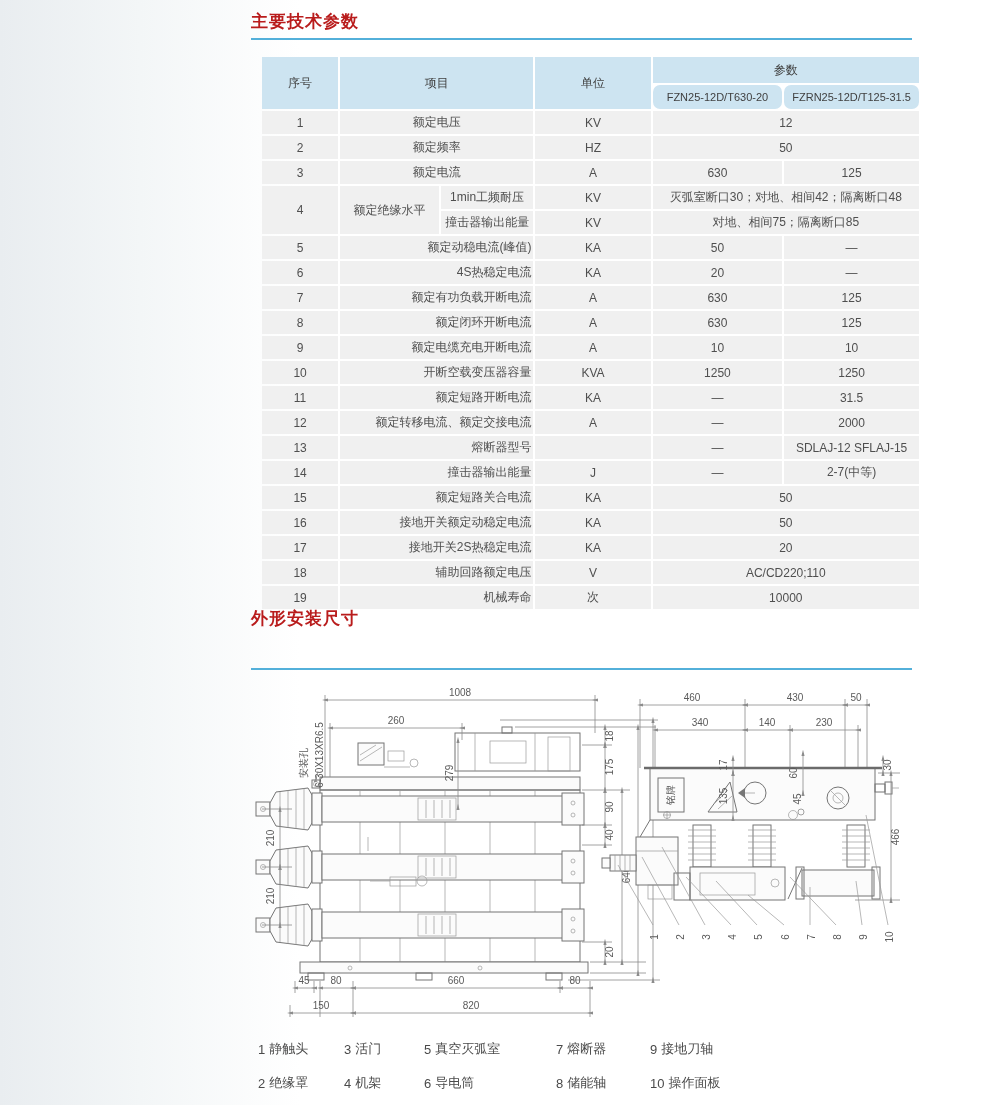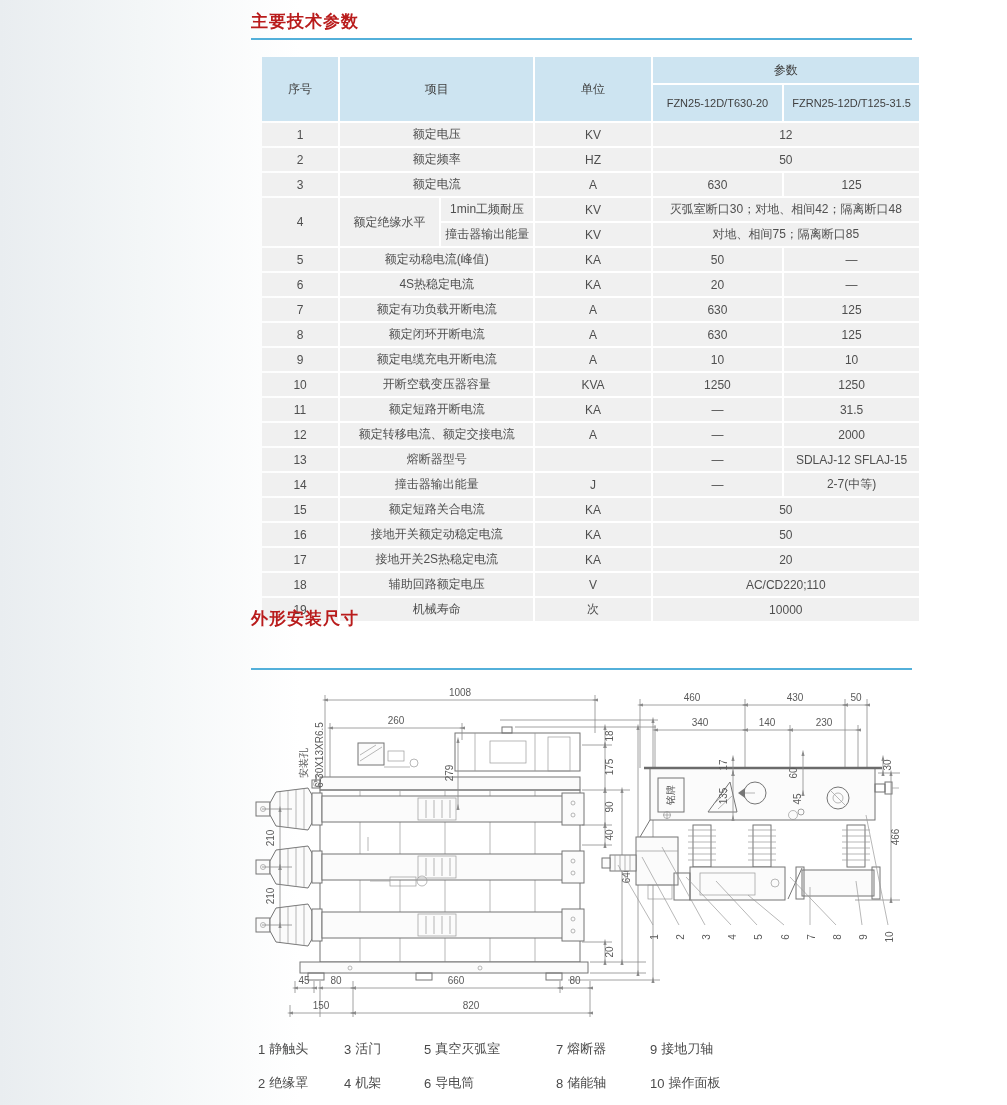--- a/index.html
+++ b/index.html
@@ -25,22 +25,22 @@
   }
   table.params th{
     background:#cde4f1;font-weight:400;color:#3f3f3f;
     text-align:center;vertical-align:middle;padding:0 2px;
   }
   table.params td{
     background:#f0f0f0;text-align:center;vertical-align:middle;
     height:23px;padding:0 2px;overflow:hidden;white-space:nowrap;
   }
   table.params .h1{height:26px;}
-  table.params .h2{height:36px;font-size:11px;}
-  table.params td.left{text-align:center;padding-left:2px;}
+  table.params .h2{height:24px;font-size:11px;border-radius:7px;}
+  table.params td.left{text-align:right;padding-left:2px;}
   .legend{
     position:absolute;left:258px;top:1032px;
     display:grid;grid-auto-flow:column;
     grid-template-rows:34px 34px;
     grid-template-columns:86px 80px 132px 94px 122px;
     font-size:13px;color:#4a4a4a;
   }
   .legend .item{display:flex;align-items:center;gap:4px;}
   svg text{fill:#5a5a5a;font-size:10px;font-family:"Liberation Sans","DejaVu Sans",sans-serif;}
   svg .obj{stroke:#757575;fill:none;stroke-width:1;}

